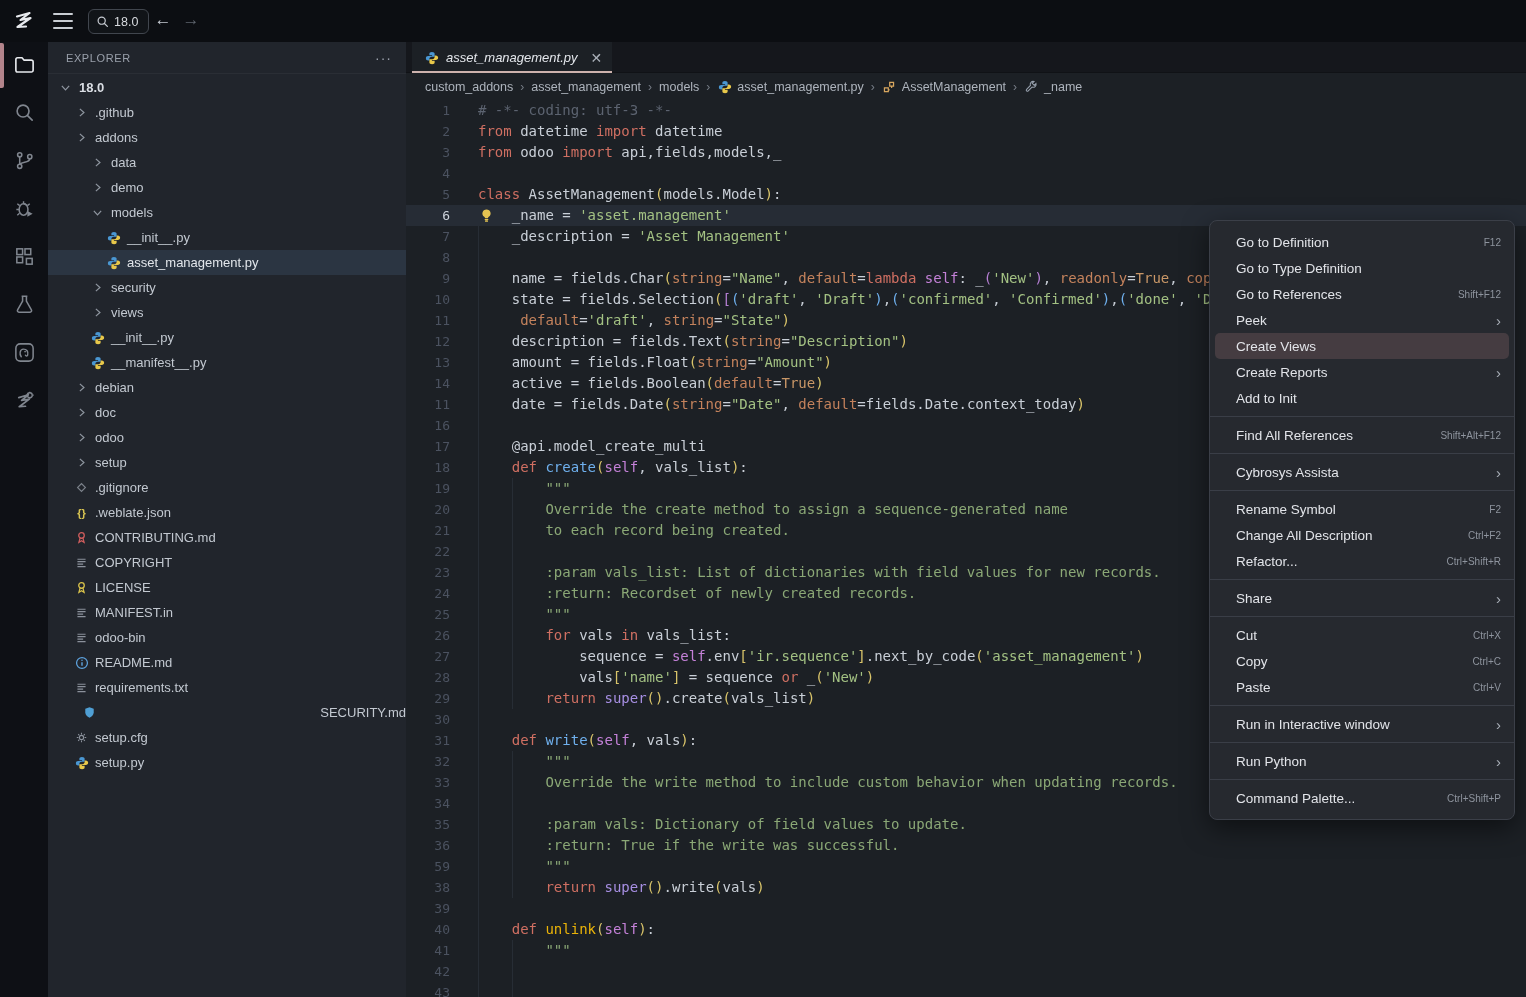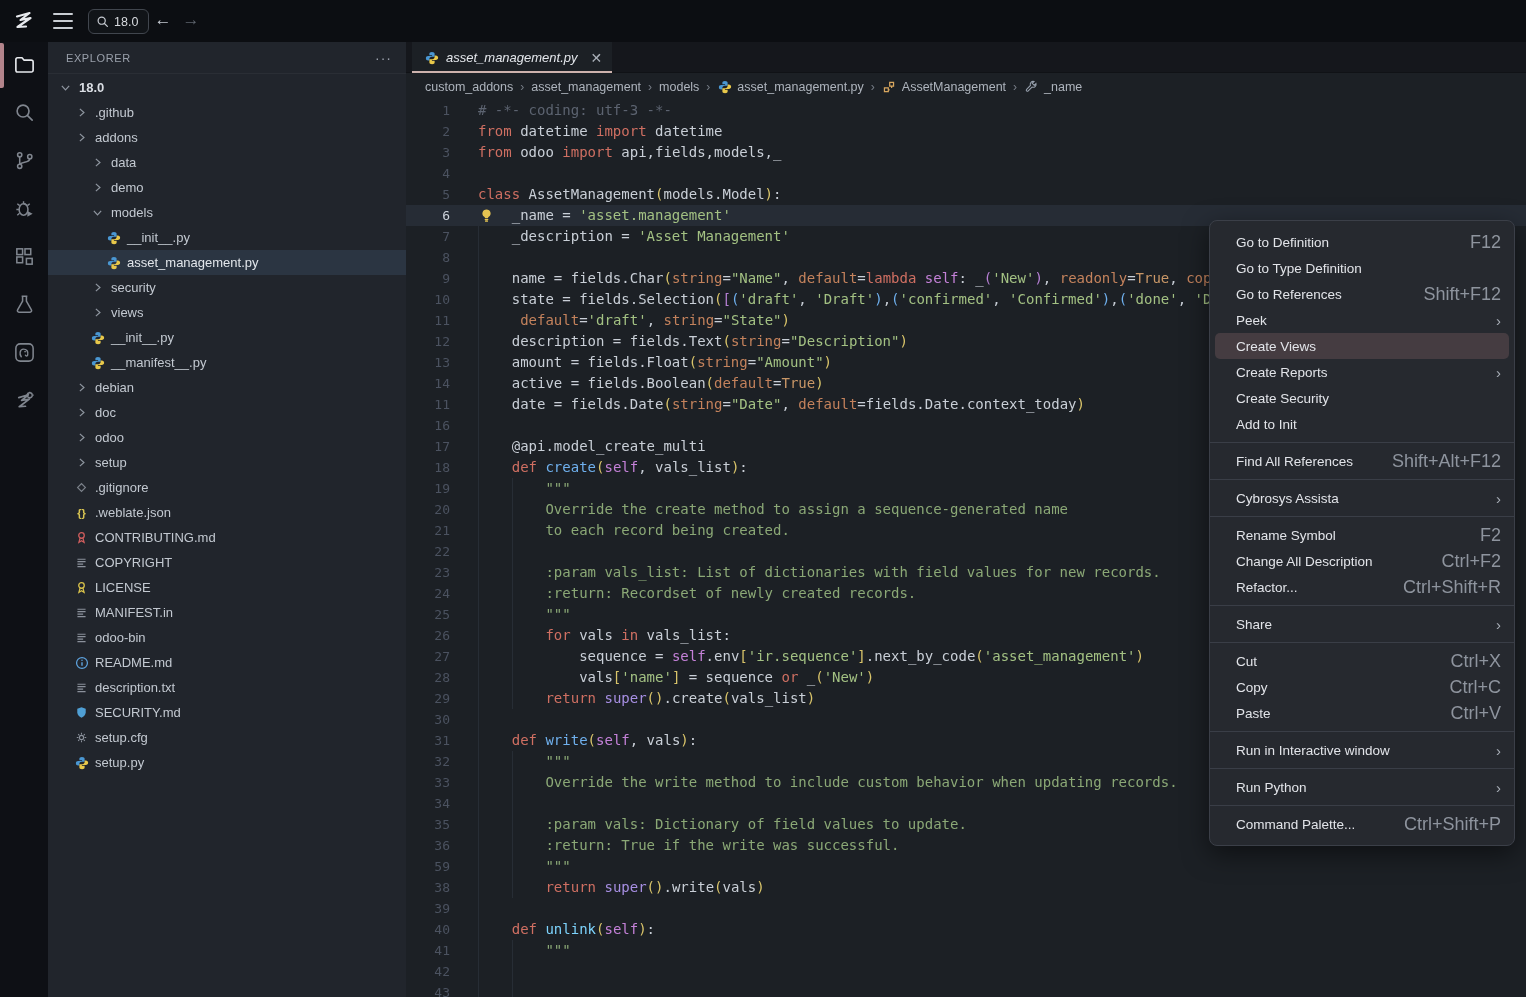--- a/index.html
+++ b/index.html
@@ -60,21 +60,21 @@
   #bulb { position:absolute; left:73px; top:2.5px; width:16px; height:16px; cursor:pointer; }
 
   
   #ctxmenu { position:absolute; left:1209px; top:220px; width:306px; background:#26292f;
     border:1px solid #3b3f48; border-radius:8px; box-shadow:0 8px 26px rgba(0,0,0,.5);
     padding:3px 0; }
   .msection { padding:5px 0; }
   .msection + .msection { border-top:1px solid #3a3e47; }
   .mitem { height:26px; display:flex; align-items:center; justify-content:space-between;
     padding:0 13px 0 26px; color:#e2e4e9; font-size:13.5px; cursor:pointer; }
-  .mitem .sc { color:#8e949e; font-size:18px; }
+  .mitem .sc { color:#8e949e; font-size:10px; }
   .mitem .sub { color:#a7adb6; font-size:15px; }
   .mitem.hl { background:#453c41; margin:0 5px; padding:0 8px 0 21px; border-radius:5px; }
 </style>
 </head>
 <body>
 
 <div id="topbar">
   <svg id="logo" viewBox="0 0 24 24">
     <path d="M6 7.5 L18.5 4 L9.5 11 L19.5 9 L6.5 18 L15 17.5" fill="none" stroke="#e8eaee" stroke-width="2.2" stroke-linejoin="round" stroke-linecap="round"></path>
   </svg>
@@ -354,23 +354,23 @@
           </svg>
         </span>
         <span>README.md</span>
       </div>
       <div class="trow" style="padding-left: 26px;">
         <span class="ticon">
           <svg width="13" height="13" viewBox="0 0 16 16">
             <path d="M3 4h10M3 7h10M3 10h7M3 13h10" stroke="#8b919b" stroke-width="1.4"></path>
           </svg>
         </span>
-        <span>description.txt</span>
-      </div>
-      <div class="trow" style="padding-left: 26px;">
+        <span>requirements.txt</span>
+      </div>
+      <div class="trow" style="padding-left: 34px; justify-content: space-between;">
         <span class="ticon">
           <svg width="13" height="13" viewBox="0 0 16 16">
             <path d="M8 1.5l5.2 1.9v4.4c0 3.3-2.2 5.5-5.2 6.7-3-1.2-5.2-3.4-5.2-6.7V3.4z" fill="#4f9fd4"></path>
           </svg>
         </span>
         <span>SECURITY.md</span>
       </div>
       <div class="trow" style="padding-left: 26px;">
         <span class="ticon">
           <svg width="13" height="13" viewBox="0 0 16 16">
@@ -608,21 +608,21 @@
         <div class="cl">
           <span class="ln">38</span>
           <pre><span style="color: rgb(201, 207, 215);">        </span><span style="color: rgb(207, 111, 98);">return </span><span style="color: rgb(167, 143, 227);">super</span><span style="color: rgb(217, 196, 106);">(</span><span style="color: rgb(217, 196, 106);">)</span><span style="color: rgb(201, 207, 215);">.write</span><span style="color: rgb(217, 196, 106);">(</span><span style="color: rgb(201, 207, 215);">vals</span><span style="color: rgb(217, 196, 106);">)</span></pre>
         </div>
         <div class="cl">
           <span class="ln">39</span>
           <pre></pre>
         </div>
         <div class="cl">
           <span class="ln">40</span>
-          <pre><span style="color: rgb(201, 207, 215);">    </span><span style="color: rgb(207, 111, 98);">def </span><span style="color: #7dd3fc;">unlink</span><span style="color: rgb(217, 196, 106);">(</span><span style="color: rgb(196, 129, 216);">self</span><span style="color: rgb(217, 196, 106);">)</span><span style="color: rgb(201, 207, 215);">:</span></pre>
+          <pre><span style="color: rgb(201, 207, 215);">    </span><span style="color: rgb(207, 111, 98);">def </span><span style="color: #eab308;">unlink</span><span style="color: rgb(217, 196, 106);">(</span><span style="color: rgb(196, 129, 216);">self</span><span style="color: rgb(217, 196, 106);">)</span><span style="color: rgb(201, 207, 215);">:</span></pre>
         </div>
         <div class="cl">
           <span class="ln">41</span>
           <pre><span style="color: rgb(139, 168, 118);">        """</span></pre>
         </div>
         <div class="cl">
           <span class="ln">42</span>
         </div>
         <div class="cl">
           <span class="ln">43</span>
@@ -650,23 +650,20 @@
         <span class="sub">›</span>
       </div>
       <div class="mitem hl">
         <span>Create Views</span>
       </div>
       <div class="mitem">
         <span>Create Reports</span>
         <span class="sub">›</span>
       </div>
       <div class="mitem">
-        <span>Create Security</span>
-      </div>
-      <div class="mitem">
         <span>Add to Init</span>
       </div>
     </div>
     <div class="msection">
       <div class="mitem">
         <span>Find All References</span>
         <span class="sc">Shift+Alt+F12</span>
       </div>
     </div>
     <div class="msection">

